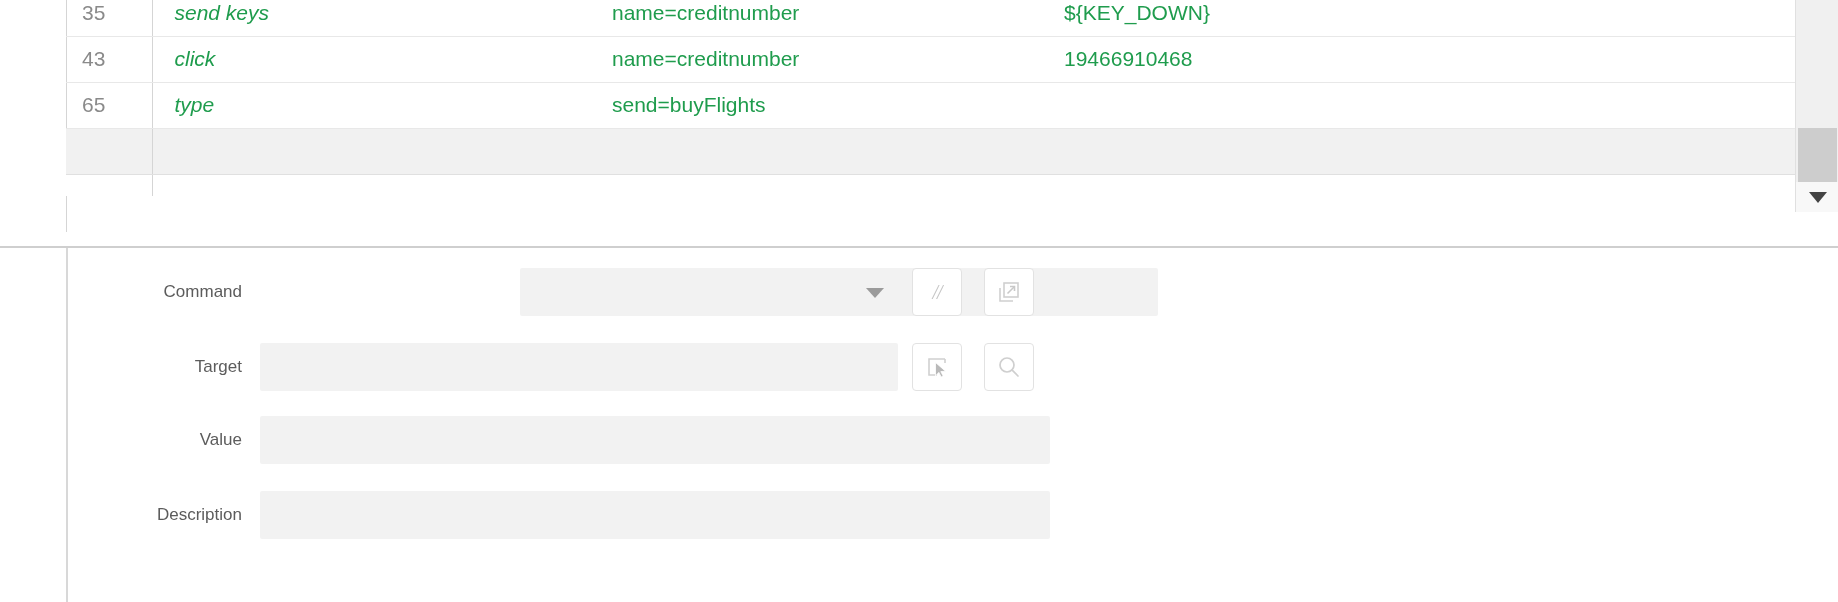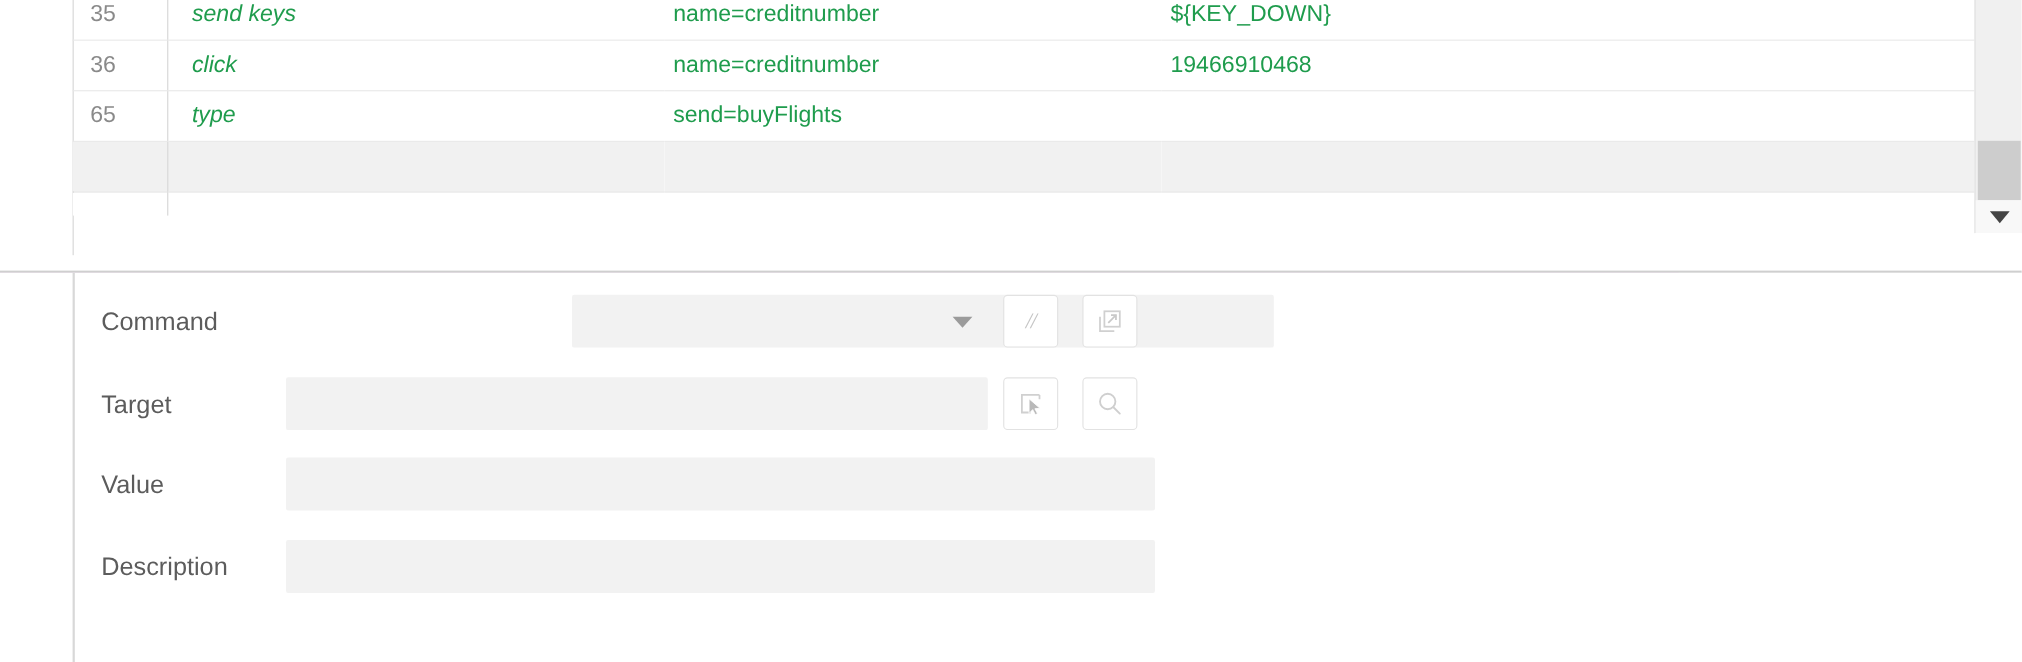--- a/index.html
+++ b/index.html
@@ -178,22 +178,23 @@
   .form-row.r-command     { top: 20px; }
   .form-row.r-target      { top: 95px; }
   .form-row.r-value       { top: 168px; }
   .form-row.r-description { top: 243px; }
 
   .form-label {
     position: absolute;
     left: 92px;
     width: 150px;
     color: #5c5c5c;
-    font-size: 23px;
+    font-size: 17px;
     line-height: 48px;
+    text-align: right;
   }
 
   .field {
     position: absolute;
     left: 260px;
     height: 48px;
     background: #f2f2f2;
     border: none;
     border-radius: 2px;
     font-size: 21px;
@@ -262,21 +263,21 @@
             <col class="col-val">
         </colgroup>
         <tbody>
           <tr>
             <td class="cell-num">35</td>
             <td class="cell-cmd">send keys</td>
             <td class="cell-tgt">name=creditnumber</td>
             <td class="cell-val">${KEY_DOWN}</td>
           </tr>
           <tr>
-            <td class="cell-num">36</td>
+            <td class="cell-num">43</td>
             <td class="cell-cmd">click</td>
             <td class="cell-tgt">name=creditnumber</td>
             <td class="cell-val">19466910468</td>
           </tr>
           <tr>
             <td class="cell-num">65</td>
             <td class="cell-cmd">type</td>
             <td class="cell-tgt">send=buyFlights</td>
             <td class="cell-val"></td>
           </tr>

